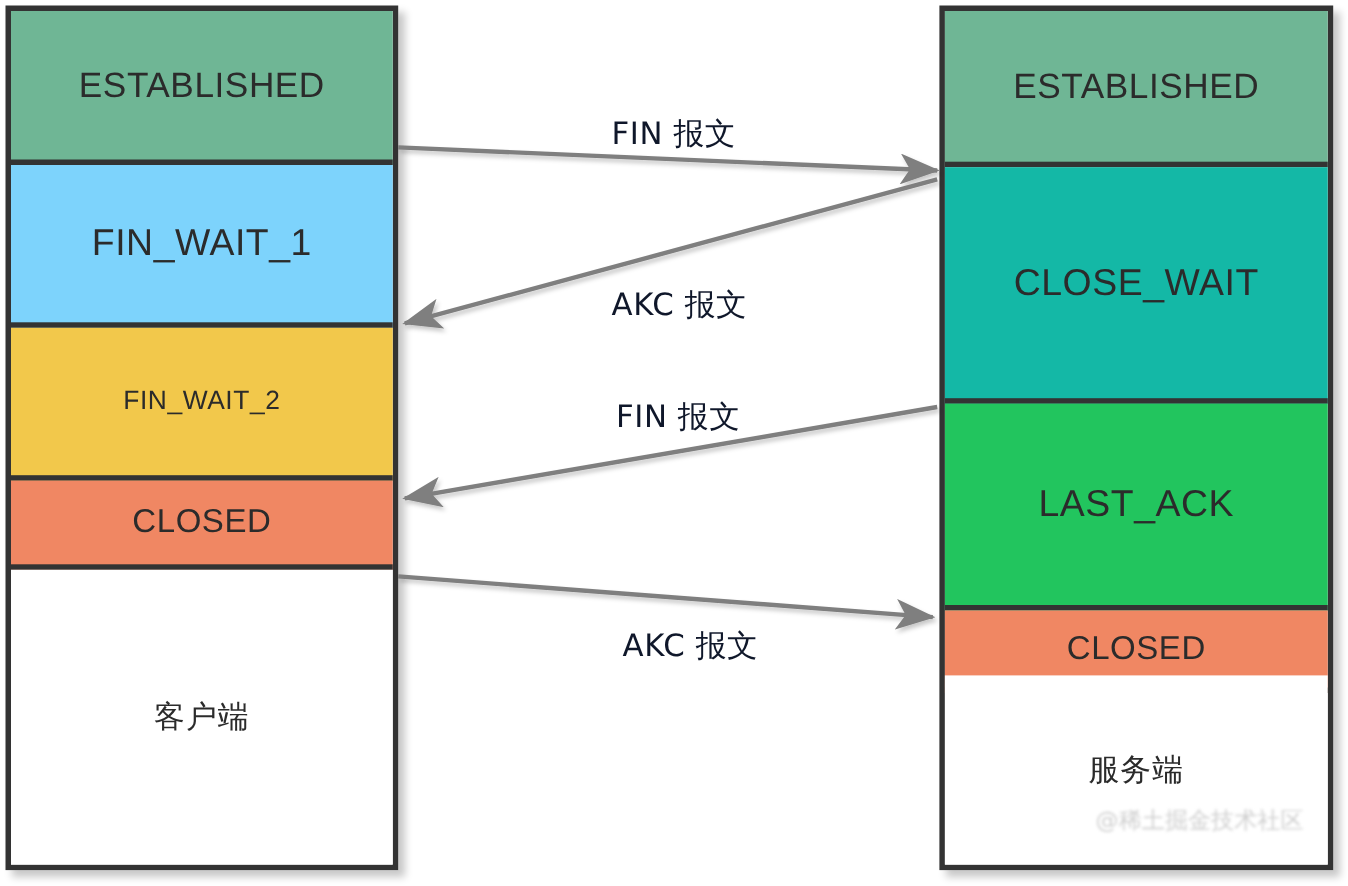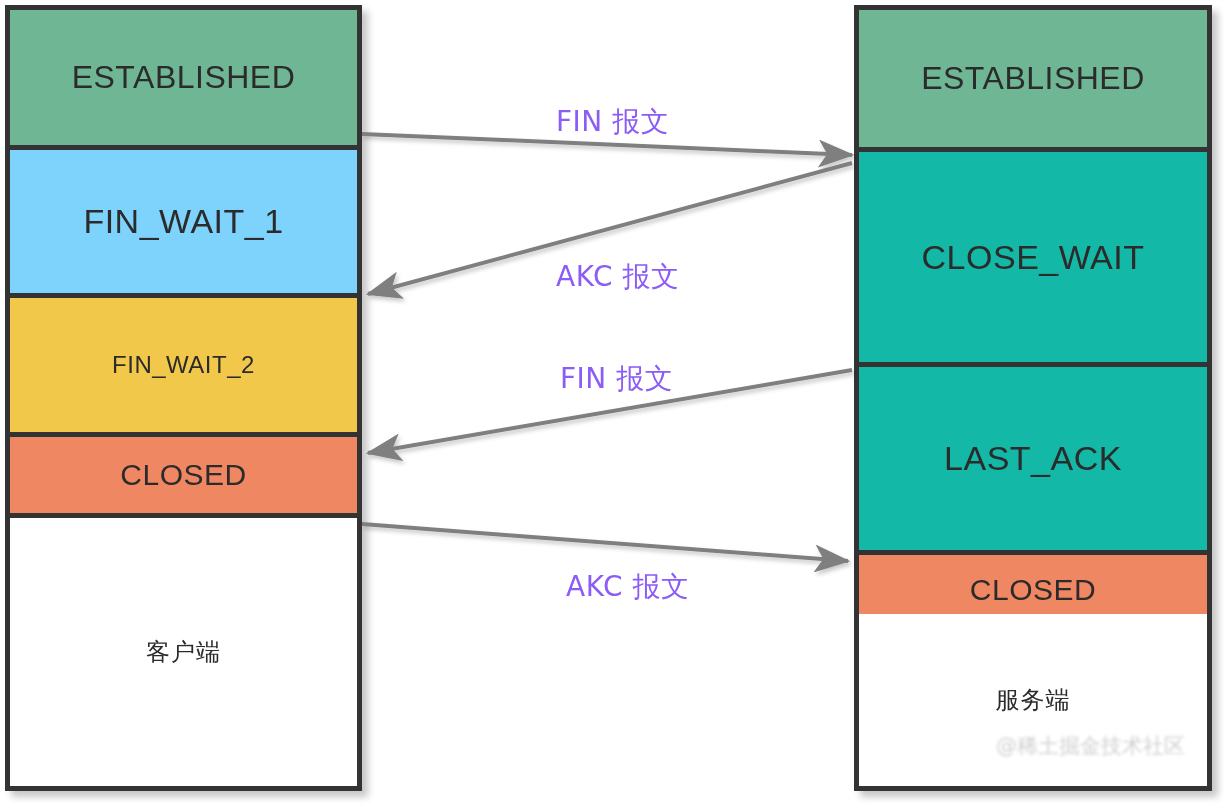--- a/index.html
+++ b/index.html
@@ -48,39 +48,39 @@
   
   .endpoint-area{
     position:absolute;
     left:0; right:0; bottom:0;
     background:#ffffff;
     display:flex;
     align-items:center;
     justify-content:center;
   }
   .endpoint-label{
-    font-size:24px;
+    font-size:28px;
     color:#2b2b2b;
     font-family:Liberation Mono, monospace;
     letter-spacing:1px;
   }
 
   
   #arrow-layer{
     position:absolute;
     left:0;top:0;
     width:1225px;height:805px;
     pointer-events:none;
   }
 
   
   .arrow-label{
     position:absolute;
     font-size:28px;
-    color:#8b5cf6;
+    color:#0f172a;
     white-space:nowrap;
     font-family:"DejaVu Sans","Liberation Sans",sans-serif;
     letter-spacing:0.5px;
   }
 
   
   #watermark{
     position:absolute;
     right:14px;
     bottom:8px;
@@ -127,21 +127,21 @@
   </div>
 
   <div class="column" id="server-column">
     <div class="state-stack" id="server-states">
         <div class="state-block" style="top: 0px; height: 142px; background: rgb(111, 182, 149); font-size: 32px;">
           <span class="state-label">ESTABLISHED</span>
         </div>
         <div class="state-block" style="top: 142px; height: 215px; background: #14b8a6; font-size: 34px;">
           <span class="state-label">CLOSE_WAIT</span>
         </div>
-        <div class="state-block" style="top: 357px; height: 188px; background: #14b8a6; font-size: 34px;">
+        <div class="state-block" style="top: 357px; height: 188px; background: #22c55e; font-size: 34px;">
           <span class="state-label">LAST_ACK</span>
         </div>
         <div class="state-block" style="top: 545px; height: 75px; background: rgb(240, 135, 99); font-size: 30px;">
           <span class="state-label">CLOSED</span>
         </div>
       </div>
     <div class="endpoint-area" id="server-endpoint" style="top: 604px;">
       <span class="endpoint-label">服务端</span>
     </div>
     <div id="watermark-blur">@稀土掘金技术社区</div>

